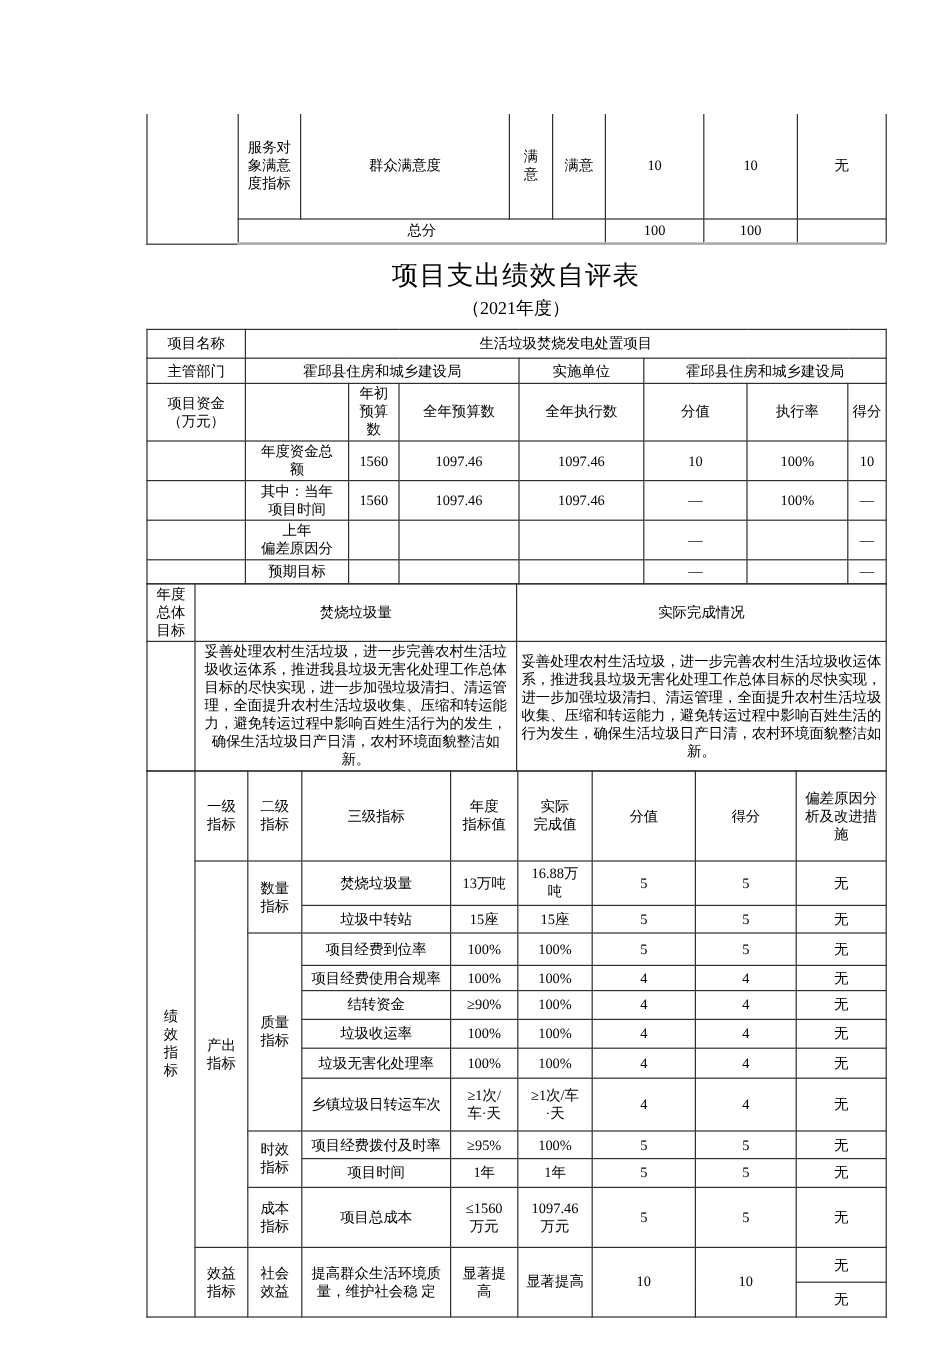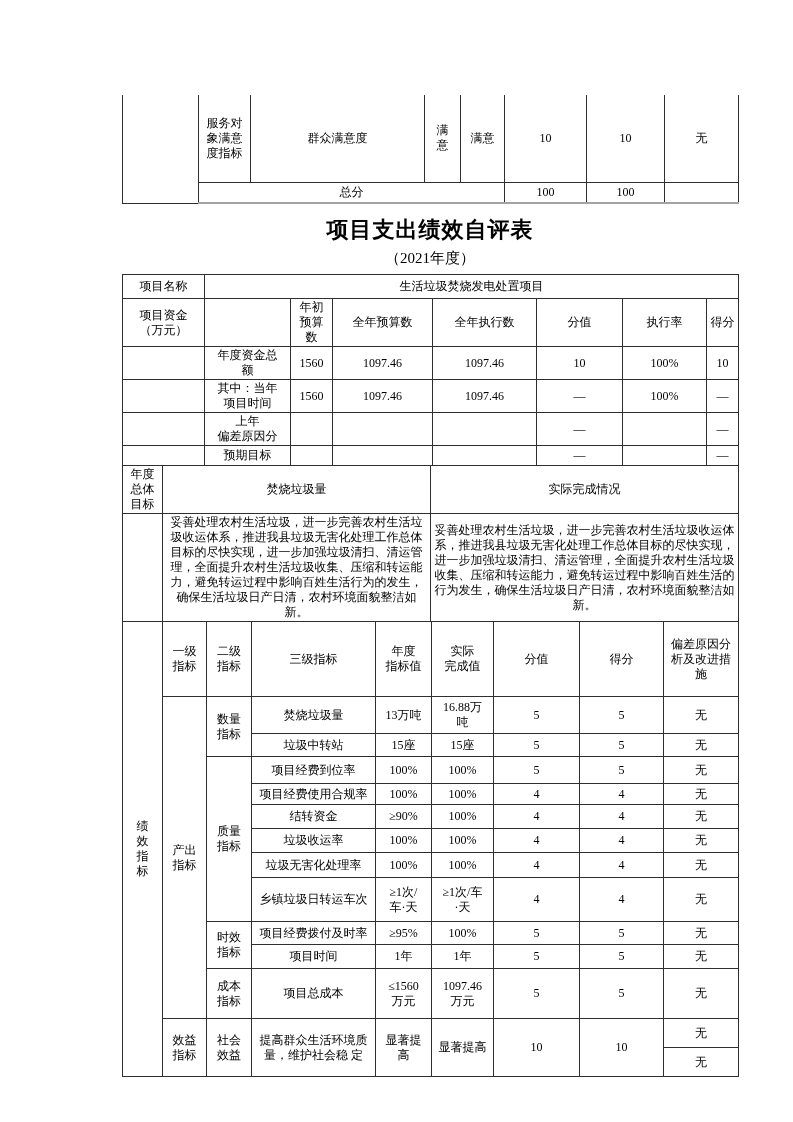--- a/index.html
+++ b/index.html
@@ -15,21 +15,21 @@
   }
   
   table.t1 tr.first td{border-top:none;}
   table.t1 tr.last td{border-bottom:2px solid #a3a3a3;}
   .pre{white-space:pre-line;}
   .leftal{text-align:left;padding-left:5px;}
   .total-cell{padding-right:86px;}
   .titleblock{margin:12px 0 0 0;text-align:center;}
   .doc-title{
     font-family:"Liberation Sans","DejaVu Sans",sans-serif;
-    font-weight:bold;font-size:22px;line-height:28px;letter-spacing:1px;margin:0;
+    font-weight:normal;font-size:22px;line-height:28px;letter-spacing:1px;margin:0;
   }
   .doc-subtitle{font-size:15px;line-height:20px;margin:4px 0 6px 0;text-align:center;}
   .joined{margin-top:-1px;}
   .goaltext{
     font-size:13px;line-height:16.4px;text-align:justify;text-align-last:center;
     vertical-align:middle;padding:4px 10px;
   }
   .vspread{line-height:27px;}
   .fundlabel{line-height:20px;}
 </style>
@@ -86,20 +86,26 @@
       <col style="width:104px">
         <col style="width:86px">
         <col style="width:84px">
         <col style="width:32px">
     </colgroup>
     <tbody>
         <tr style="height:24px">
       <td>项目名称</td>
       <td colspan="7">生活垃圾焚烧发电处置项目</td>
     </tr>
+    <tr style="height:21px">
+      <td>主管部门</td>
+      <td colspan="3">霍邱县住房和城乡建设局</td>
+      <td>实施单位</td>
+      <td colspan="3">霍邱县住房和城乡建设局</td>
+    </tr>
     <tr style="height:48px">
       <td class="pre fundlabel">项目资金
 （万元）</td>
       <td></td>
       <td class="pre">年初
 预算
 数</td>
       <td>全年预算数</td>
       <td>全年执行数</td>
       <td>分值</td>

